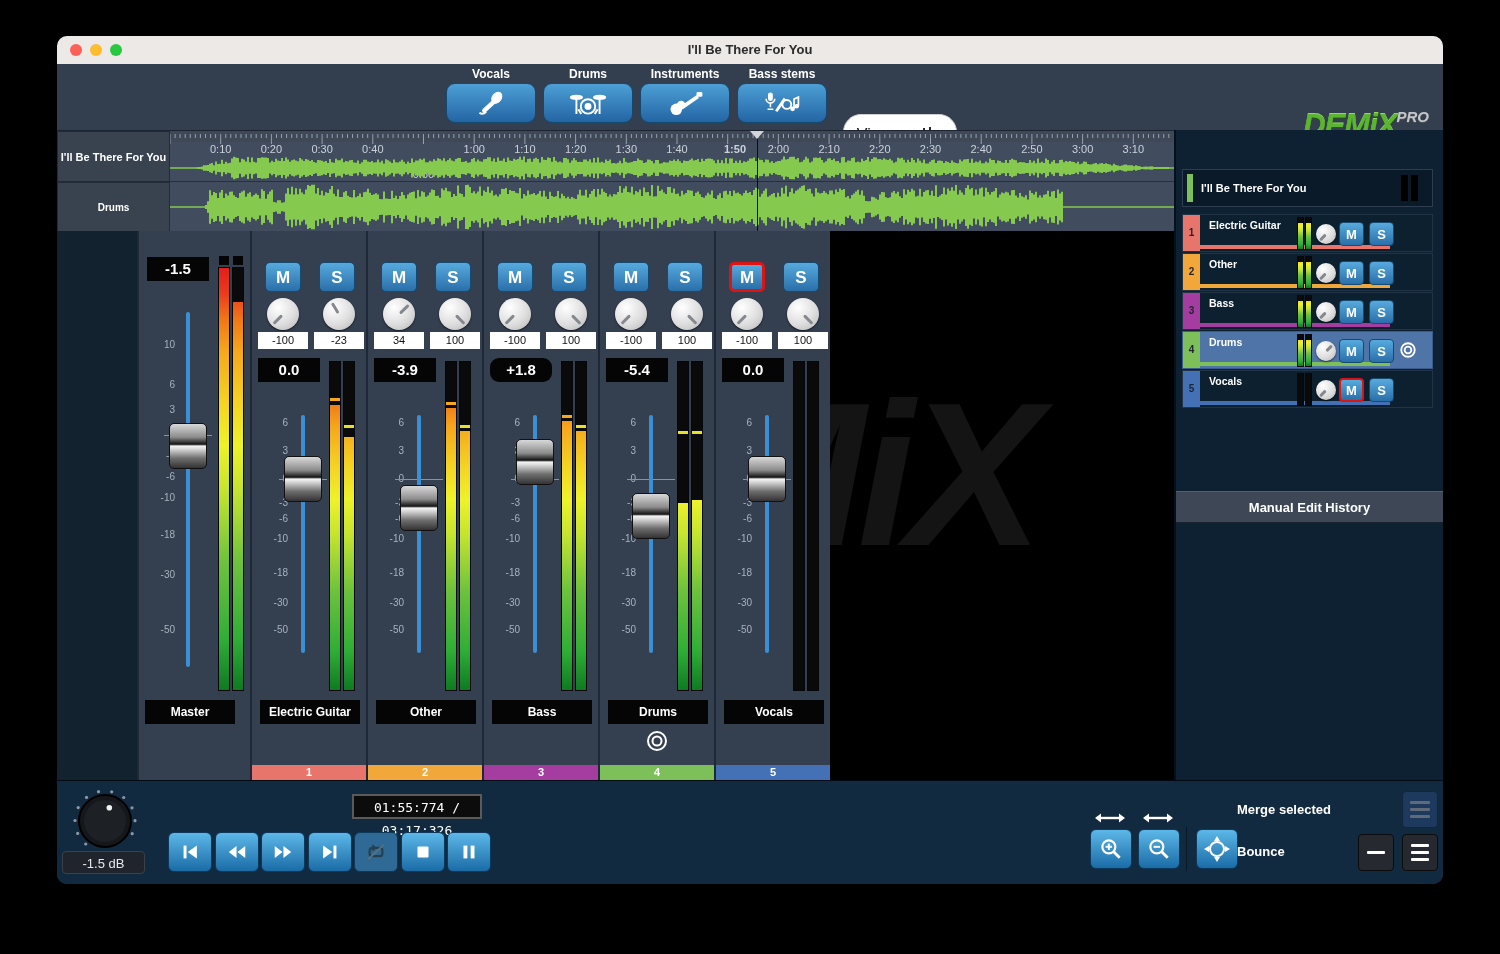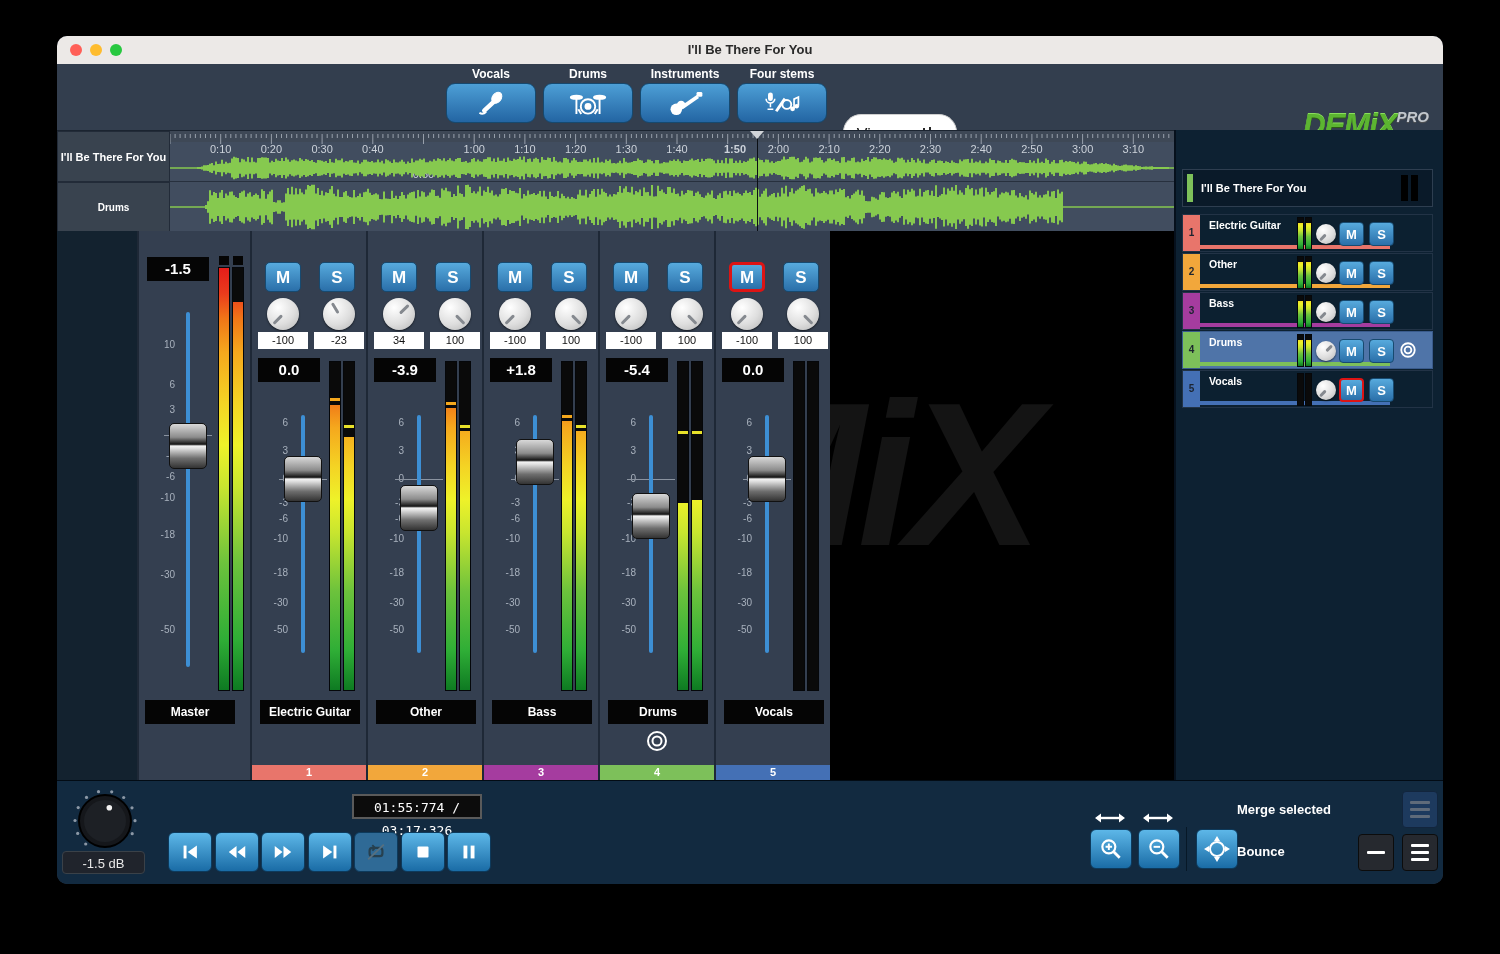--- a/index.html
+++ b/index.html
@@ -138,21 +138,21 @@
                 <g fill="#fff">
                   <circle cx="11" cy="20" r="6"></circle>
                   <circle cx="16" cy="15.5" r="4.4"></circle>
                   <path d="M15 17 L33 4.5 L35.5 8 L18 20 Z" transform="scale(.92) translate(2 1)"></path>
                   <rect x="32" y="2" width="6" height="5" rx="1.4"></rect>
                 </g>
               </svg>
             </div>
           </div>
           <div class="stem-group" style="left: 679px;">
-            <div class="stem-label">Four stems</div>
+            <div class="stem-label">Bass stems</div>
             <div class="stem-btn">
               <svg viewBox="0 0 40 28">
                 <g stroke="#fff" fill="#fff">
                   <rect x="5.5" y="2.5" width="5" height="9" rx="2.5" stroke="none"></rect>
                   <path d="M3.5 9 a4.5 4.5 0 0 0 9 0 M8 14 v4 M5 20 h6" fill="none" stroke-width="1.6"></path>
                   <path d="M14 22 L23 9" stroke-width="3" fill="none"></path>
                   <circle cx="25" cy="15" r="4.6" fill="none" stroke-width="2"></circle>
                   <path d="M32.5 19 v-9.5 l4.5 -2.2 v9" fill="none" stroke-width="1.8"></path>
                   <circle cx="31" cy="19.5" r="2.5" stroke="none"></circle>
                   <circle cx="35.3" cy="16.8" r="2.3" stroke="none"></circle>
@@ -526,21 +526,21 @@
           <div class="ms-btn" style="left: 13px; top: 31px;">M</div>
           <div class="ms-btn" style="left: 67px; top: 31px;">S</div>
           <div class="knob" style="left: 15px; top: 67px; width: 32px; height: 32px;">
             <div class="ptr" style="transform: translateX(-50%) rotate(-135deg);"></div>
           </div>
           <div class="knob" style="left: 71px; top: 67px; width: 32px; height: 32px;">
             <div class="ptr" style="transform: translateX(-50%) rotate(135deg);"></div>
           </div>
           <div class="kval" style="left: 6px; top: 101px;">-100</div>
           <div class="kval" style="left: 62px; top: 101px;">100</div>
-          <div class="lcd" style="left: 6px; top: 127px; width: 62px; height: 24px; font-size: 15px; line-height: 24px;">+1.8</div>
+          <div class="lcd" style="left: 6px; top: 127px; width: 62px; height: 24px; font-size: 15px; line-height: 24px; border-radius: 9px;">+1.8</div>
           <div class="scale-lab" style="left: 6px; top: 186px;">6</div>
           <div class="scale-lab" style="left: 6px; top: 214px;">3</div>
           <div class="scale-lab" style="left: 6px; top: 242px;">0</div>
           <div class="scale-lab" style="left: 6px; top: 266px;">-3</div>
           <div class="scale-lab" style="left: 6px; top: 282px;">-6</div>
           <div class="scale-lab" style="left: 6px; top: 302px;">-10</div>
           <div class="scale-lab" style="left: 6px; top: 336px;">-18</div>
           <div class="scale-lab" style="left: 6px; top: 366px;">-30</div>
           <div class="scale-lab" style="left: 6px; top: 393px;">-50</div>
           <div class="zero-line" style="left: 27px; width: 48px; top: 247.5px;"></div>
@@ -717,20 +717,21 @@
             <div class="mini-meter" style="left: 123px;">
               <div class="unfill" style="height: 100%;"></div>
             </div>
             <div class="knob" style="left: 133px; top: 9px; width: 20px; height: 20px;">
               <div class="ptr" style="transform: translateX(-50%) rotate(-135deg);"></div>
             </div>
             <div class="mini-ms mute-on" style="left: 156px;">M</div>
             <div class="mini-ms" style="left: 186px;">S</div>
           </div>
         </div>
+      <div class="panel-hdr" style="top:361px;">Manual Edit History</div>
     </div>
 
     <div id="bottombar">
       <div id="vol-knob" class="abs" style="left:14px;top:6px;"><svg width="68" height="68" viewBox="0 0 68 68">
             <circle cx="14.7" cy="57.0" r="1.6" fill="#8c98a6"></circle>
             <circle cx="6.7" cy="46.4" r="1.6" fill="#8c98a6"></circle>
             <circle cx="4.0" cy="33.5" r="1.6" fill="#8c98a6"></circle>
             <circle cx="7.2" cy="20.6" r="1.6" fill="#8c98a6"></circle>
             <circle cx="15.5" cy="10.4" r="1.6" fill="#8c98a6"></circle>
             <circle cx="27.5" cy="4.7" r="1.6" fill="#8c98a6"></circle>

